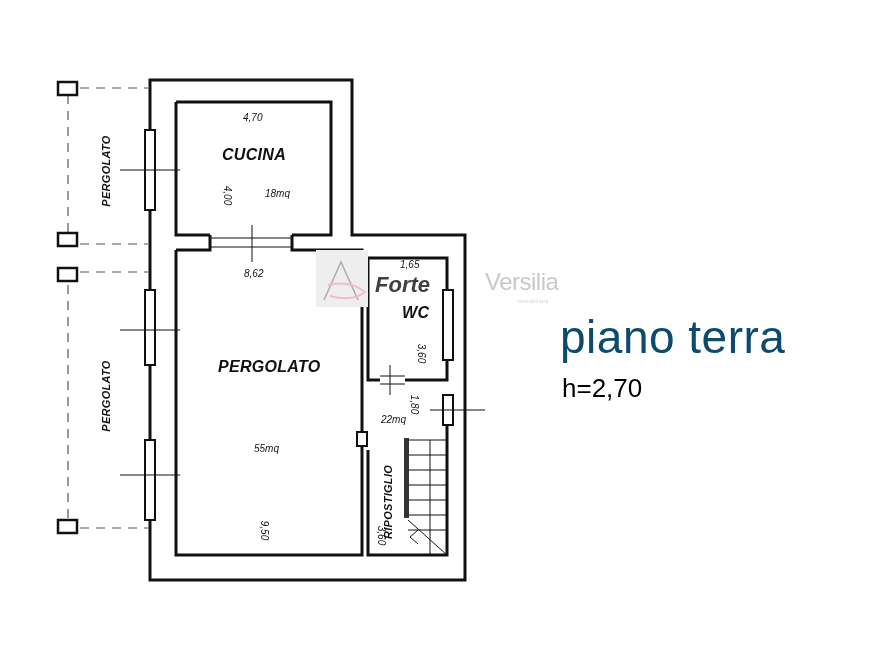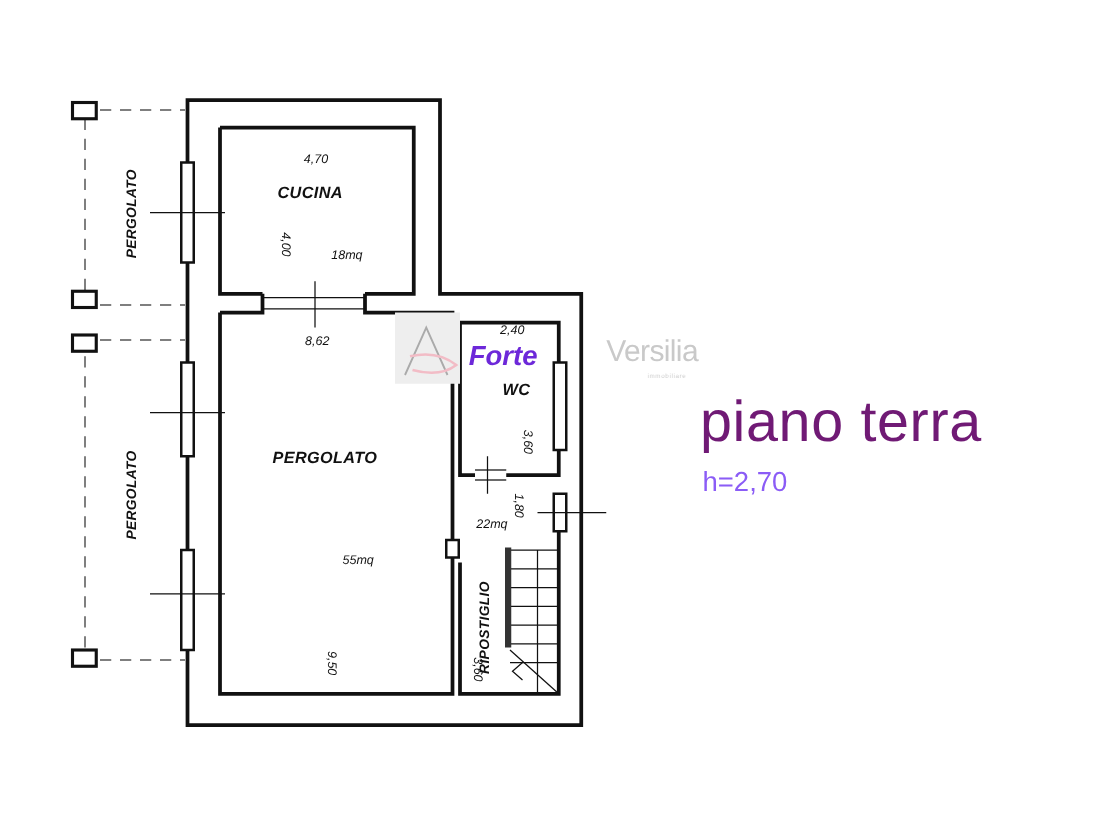--- a/index.html
+++ b/index.html
@@ -1,26 +1,26 @@
 <!DOCTYPE html>
 <html><head>
 <meta charset="utf-8">
 <style>
   html, body { margin:0; padding:0; background:#ffffff; }
   body { width:893px; height:670px; position:relative; overflow:hidden; font-family:"Liberation Sans", sans-serif; }
   #plan { position:absolute; left:0; top:0; width:893px; height:670px; }
   .lbl { position:absolute; font-family:"Liberation Sans", sans-serif; color:#111; white-space:nowrap; }
-  .room { font-weight:bold; font-style:italic; font-size:13px; letter-spacing:0.3px; }
+  .room { font-weight:bold; font-style:italic; font-size:16px; letter-spacing:0.3px; }
   .dim { font-style:italic; font-size:10px; }
   .rot { transform-origin:center center; transform:rotate(-90deg); }
   .rot90 { transform-origin:center center; transform:rotate(90deg); }
-  .title { font-size:46px; color:#701a75; letter-spacing:0.5px; }
-  .sub { font-size:22px; color:#8b5cf6; }
+  .title { font-size:46px; color:#0c4a6e; letter-spacing:0.5px; }
+  .sub { font-size:26px; color:#000000; }
   .wm { font-size:24px; color:#c9c9c9; letter-spacing:-0.5px; }
-  .wm-script { font-size:22px; color:#6d28d9; font-style:italic; font-weight:bold;text-align:center; }
+  .wm-script { font-size:22px; color:#404040; font-style:italic; font-weight:bold;text-align:center; }
   .wm-tag { font-size:5px; color:#cfcfcf; letter-spacing:0.5px; }
 </style>
 </head>
 <body>
 
 <svg id="plan" viewBox="0 0 893 670" xmlns="http://www.w3.org/2000/svg">
   <g fill="none" stroke="#111" stroke-width="3" stroke-linejoin="miter">
 
     <path d="M150 80 L352 80 L352 235 L465 235 L465 580 L150 580 Z"></path>
 
@@ -82,31 +82,31 @@
     <rect x="58" y="233" width="19" height="13"></rect>
     <rect x="58" y="268" width="19" height="13"></rect>
     <rect x="58" y="520" width="19" height="13"></rect>
   </g>
 
   <rect x="316" y="250" width="52" height="57" fill="#eeeeee"></rect>
   <polyline points="324,300 341,262 358,300" fill="none" stroke="#aaa" stroke-width="1.5"></polyline>
   <path d="M328 285 Q350 280 365 292 Q352 302 330 296" fill="none" stroke="#f2bcc6" stroke-width="2"></path>
 </svg>
 
-<div class="lbl dim" style="left:243px;top:112px;margin-top:10px;">4,70</div>
+<div class="lbl dim" style="left:243px;top:112px;">4,70</div>
 <div class="lbl room" style="left:222px;top:146px;">CUCINA</div>
 <div class="lbl dim rot90" style="left:218px;top:190px;">4,00</div>
-<div class="lbl dim" style="left:265px;top:188px;margin-top:11px;">18mq</div>
+<div class="lbl dim" style="left:265px;top:188px;">18mq</div>
 
 <div class="lbl dim" style="left:244px;top:268px;">8,62</div>
 <div class="lbl room" style="left:218px;top:358px;">PERGOLATO</div>
-<div class="lbl dim" style="left:274px;top:443px;">55mq</div>
+<div class="lbl dim" style="left:254px;top:443px;">55mq</div>
 <div class="lbl dim rot90" style="left:255px;top:525px;">9,50</div>
 
-<div class="lbl dim" style="left:400px;top:259px;">2,40</div>
+<div class="lbl dim" style="left:400px;top:259px;">1,65</div>
 <div class="lbl room" style="left:402px;top:304px;text-align:center;">WC</div>
 <div class="lbl dim rot90" style="left:412px;top:348px;">3,60</div>
 
 <div class="lbl dim rot90" style="left:405px;top:399px;">1,80</div>
 <div class="lbl dim" style="left:381px;top:414px;font-style:italic;">22mq</div>
 
 <div class="lbl room rot" style="left:351px;top:496px;font-size:11px;">RIPOSTIGLIO</div>
 <div class="lbl dim rot90" style="left:372px;top:530px;">3,60</div>
 
 <div class="lbl room rot" style="left:70px;top:165px;font-size:11px;">PERGOLATO</div>

